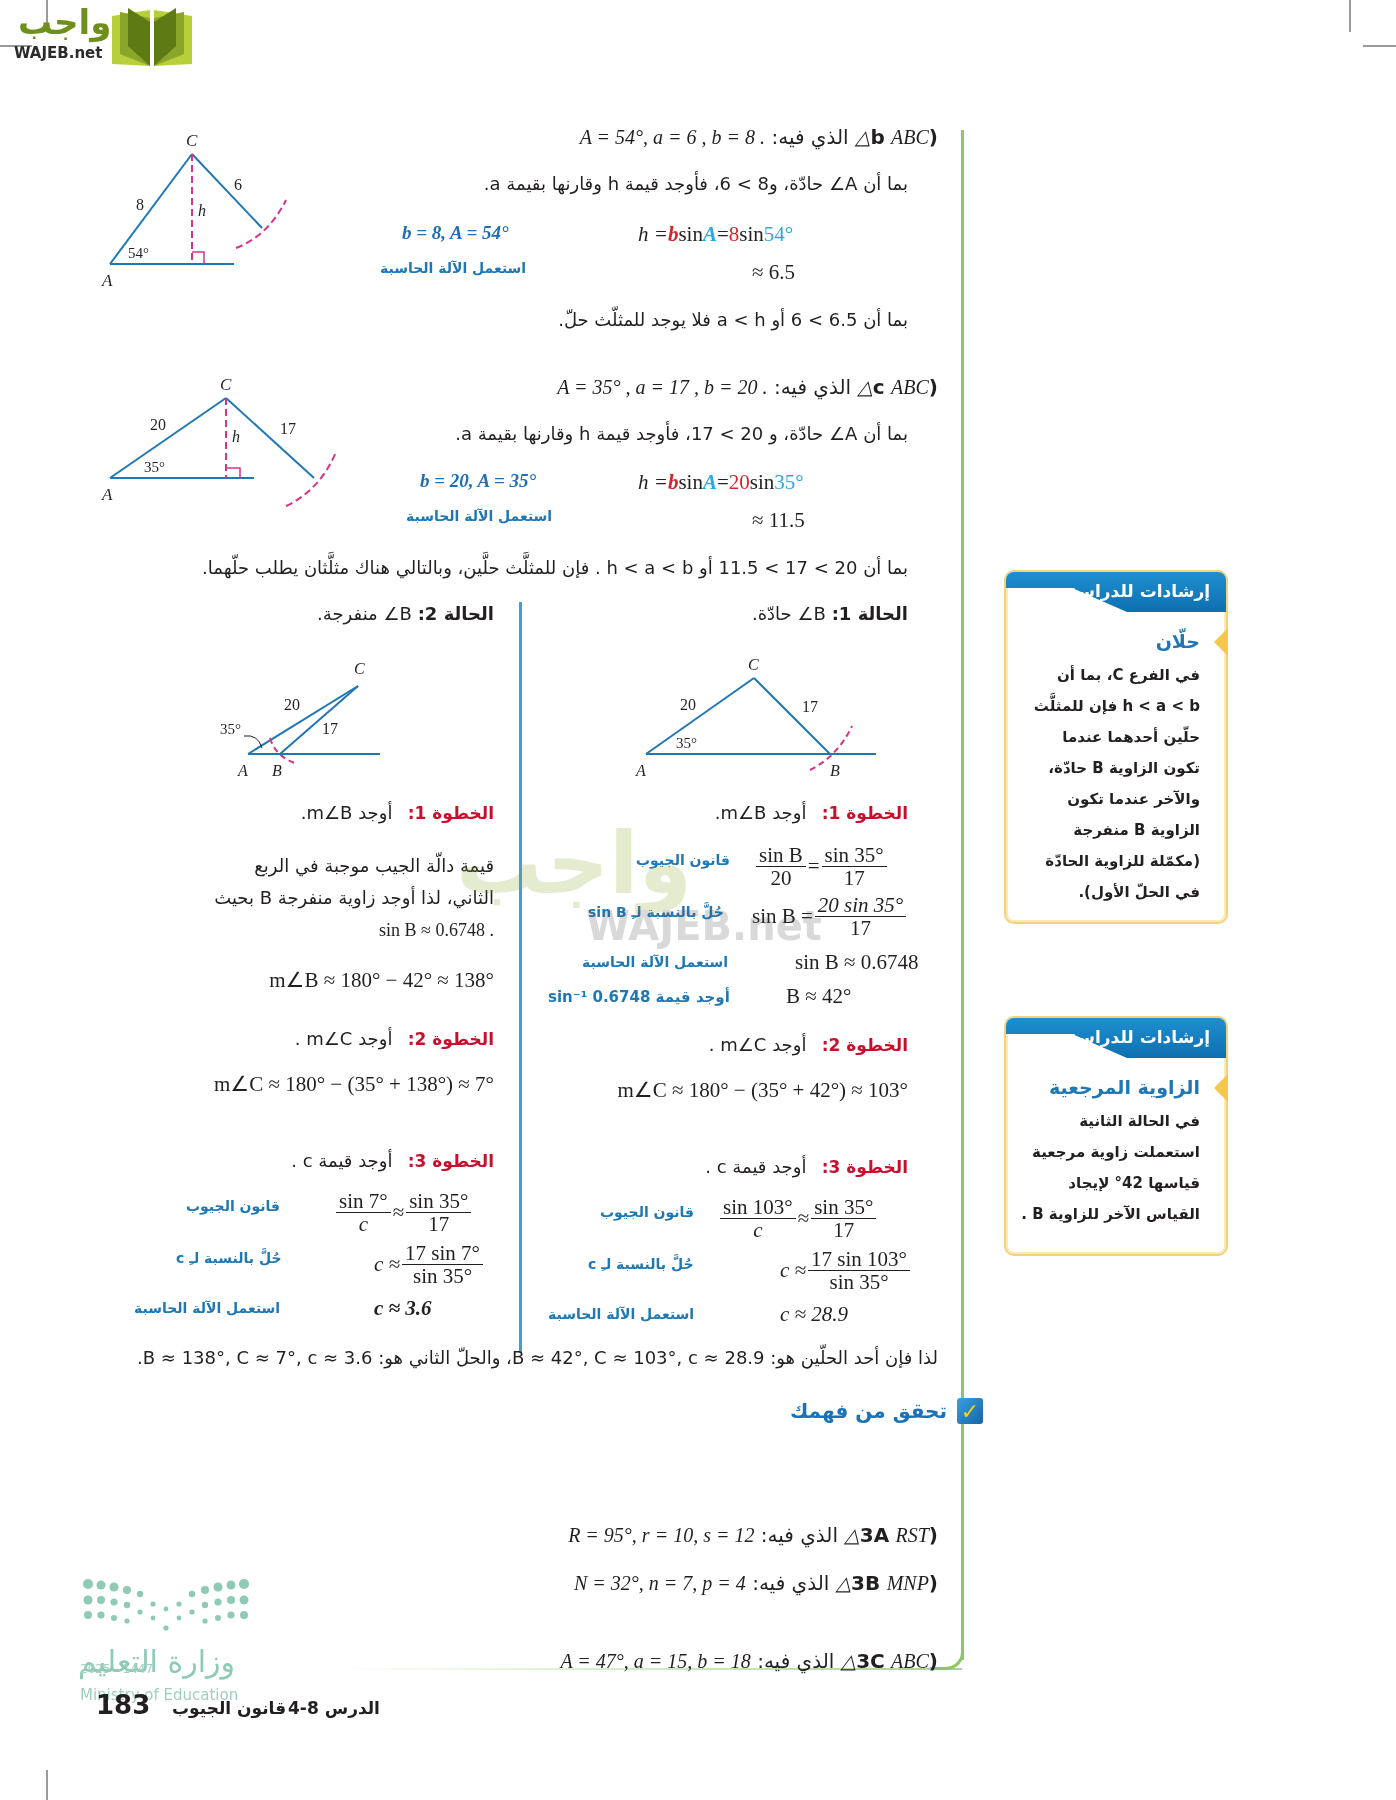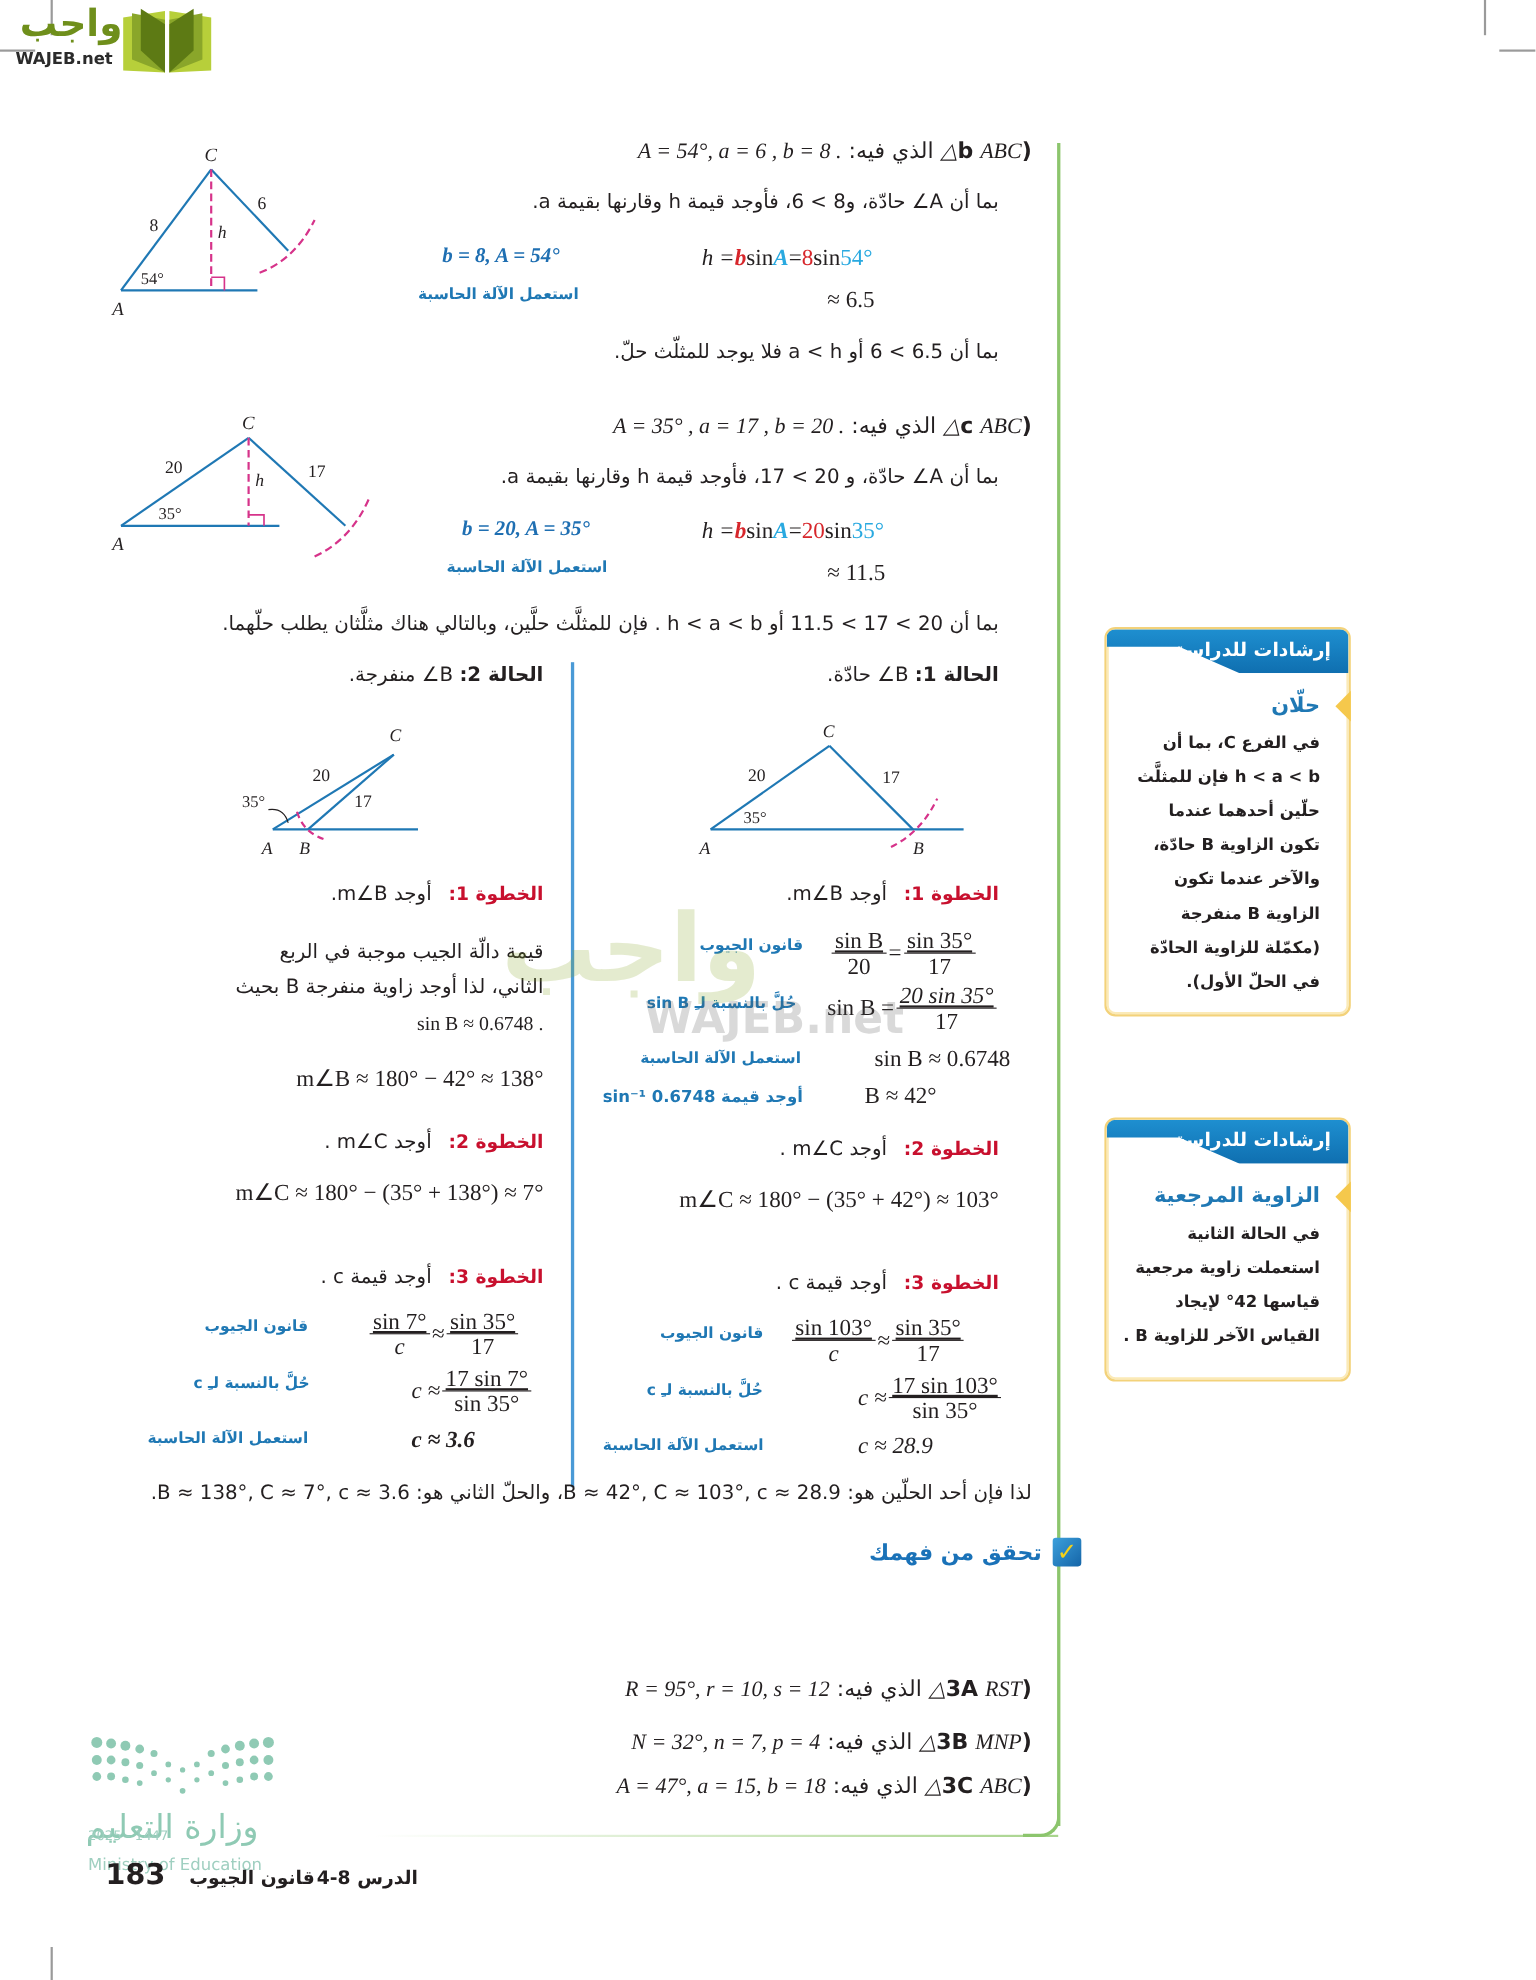--- a/index.html
+++ b/index.html
@@ -11,21 +11,21 @@
   .math { font-family: "Liberation Serif", serif; font-style: normal; }
   .it { font-style: italic; }
   .bold { font-weight: bold; }
   .txt { font-size: 20px; line-height: 1.3; white-space: nowrap; }
   .note { font-family: "DejaVu Sans", sans-serif; font-weight: bold; font-size: 14px; color: #1f78b4; white-space: nowrap; }
   .step { font-family: "DejaVu Sans", sans-serif; font-weight: bold; font-size: 17px; color: #c8102e; }
   .red { color: #d7262b; }
   .cyan { color: #29a9e0; }
   .blue { color: #1f6fb2; }
   .frac { display: inline-flex; flex-direction: column; align-items: center; vertical-align: middle; line-height: 1.05; margin: 0 2px; }
-  .frac .num { border-bottom: 1.5px solid #231f20; padding: 0 3px; text-decoration: underline; }
+  .frac .num { border-bottom: 1.5px solid #231f20; padding: 0 3px; }
   .frac .den { padding: 0 3px; }
   .eq { font-family: "Liberation Serif", serif; font-size: 21px; white-space: nowrap; display: flex; align-items: center; }
 
   
   .crop-v { background: #9a9a9a; width: 2px; }
   .crop-h { background: #9a9a9a; height: 2px; }
 
   
   .logo-ar { font-family: "DejaVu Sans", sans-serif; font-weight: bold; font-size: 34px; color: #6f8f1b; }
   .logo-en { font-family: "DejaVu Sans", sans-serif; font-weight: bold; font-size: 15px; color: #2b2b2b; }
@@ -310,21 +310,21 @@
   <span class="math it">RST△</span>
   <span class="ar">الذي فيه:</span>
   <span class="math it" style="direction:ltr;unicode-bidi:embed;">R = 95°, r = 10, s = 12</span>
 </div>
 <div class="abs txt rtl" style="right:458px;top:1570px;">
   <span class="ar bold">(3B</span>
   <span class="math it">MNP△</span>
   <span class="ar">الذي فيه:</span>
   <span class="math it" style="direction:ltr;unicode-bidi:embed;">N = 32°, n = 7, p = 4</span>
 </div>
-<div class="abs txt rtl" style="right:458px;top:1610px;">
+<div class="abs txt rtl" style="right:458px;top:1648px;">
   <span class="ar bold">(3C</span>
   <span class="math it">ABC△</span>
   <span class="ar">الذي فيه:</span>
   <span class="math it" style="direction:ltr;unicode-bidi:embed;">A = 47°, a = 15, b = 18</span>
 </div>
 
 <div class="tipbox" style="left:1004px;top:570px;width:224px;height:354px;">
   <div class="head"></div>
   <div class="head-label">إرشادات للدراسة</div>
   <div class="pointer" style="top:56px;"></div>

